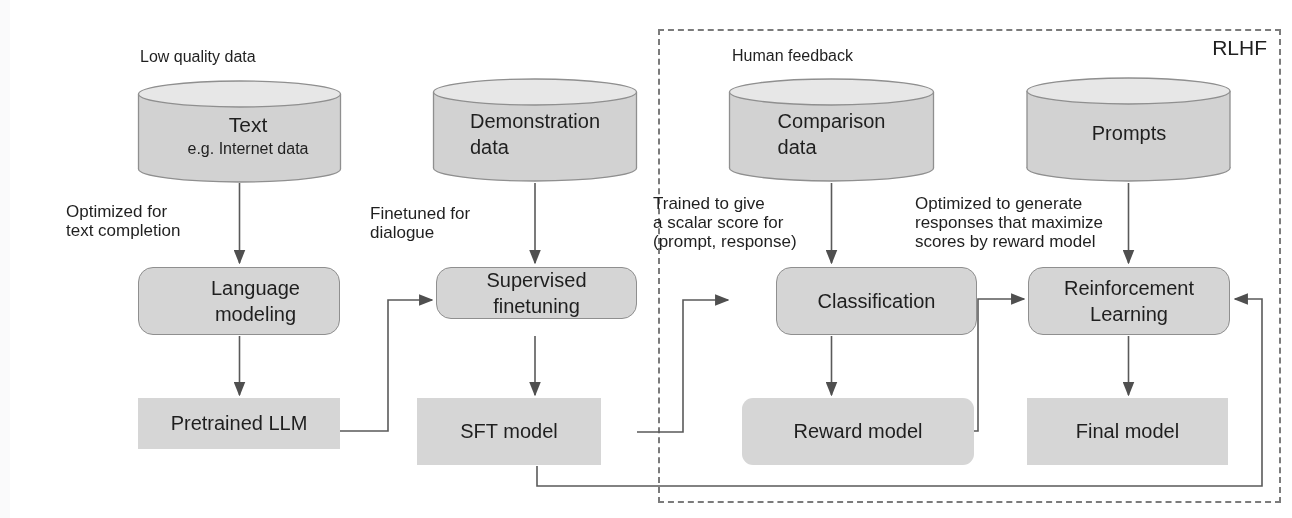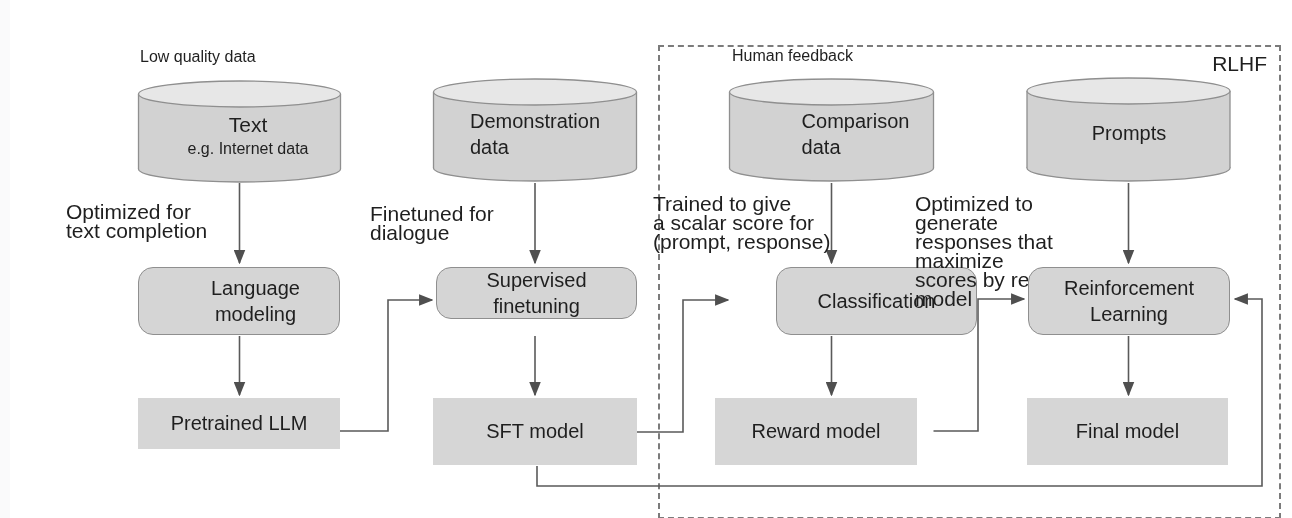--- a/index.html
+++ b/index.html
@@ -8,27 +8,27 @@
     font-family:"Liberation Sans","DejaVu Sans",sans-serif;color:var(--ink,#1f1f1f);
   }
   .left-gutter{position:absolute;left:0;top:0;width:10px;height:518px;background:#fafafb;z-index:0;}
   .wires{position:absolute;left:0;top:0;z-index:2;}
   .connector{stroke:var(--line,#5a5a5a);stroke-width:1.6;fill:none;}
   .cyl-top{fill:var(--cyl-top,#e7e7e7);stroke:var(--shape-border,#8f8f8f);stroke-width:1.3;}
   .cyl-bottom{fill:var(--cyl-body,#d2d2d2);stroke:var(--shape-border,#8f8f8f);stroke-width:1.3;}
   .cyl-rect{fill:var(--cyl-body,#d2d2d2);stroke:none;}
   .cyl-side{stroke:var(--shape-border,#8f8f8f);stroke-width:1.3;fill:none;}
   .rlhf-box{
-    position:absolute;left:658px;top:45px;width:623px;height:474px;z-index:1;
+    position:absolute;left:658px;top:29px;width:623px;height:474px;z-index:1;
     border:2px dashed var(--dash,#7b7b7b);box-sizing:border-box;background:transparent;
   }
   .rlhf-label{position:absolute;top:5px;right:12px;font-size:21px;color:var(--ink,#1f1f1f);}
   .txt{position:absolute;z-index:3;text-align:left;white-space:pre-line;}
   .top-label{font-size:16px;line-height:20px;}
-  .annotation{font-size:21px;line-height:19px;}
+  .annotation{font-size:17px;line-height:19px;}
   .cyl-text{display:flex;flex-direction:column;align-items:center;justify-content:center;}
   .cyl-title{font-size:20px;line-height:26px;white-space:pre-line;}
   .cyl-title.big{font-size:21px;}
   .cyl-sub{font-size:16px;line-height:21px;}
   .process-box{
     position:absolute;z-index:3;box-sizing:border-box;
     background:var(--box-fill,#d5d5d5);border:1.6px solid var(--shape-border,#8f8f8f);
     border-radius:15px;display:flex;align-items:center;justify-content:center;
     font-size:20px;line-height:26px;text-align:center;white-space:pre-line;
   }
@@ -110,32 +110,32 @@
   <div class="output-box" style="left:138px;top:398px;width:202px;height:51px;">Pretrained LLM</div>
 
   <div class="txt cyl-text" style="left:433px;top:94px;width:204px;height:80px;">
     <div class="cyl-title">Demonstration
 data</div>
   </div>
   <div class="txt annotation" style="left:370px;top:204px;width:200px;">Finetuned for
 dialogue</div>
   <div class="process-box" style="left:436px;top:267px;width:201px;height:52px;">Supervised
 finetuning</div>
-  <div class="output-box" style="left:433px;top:398px;width:204px;height:67px;text-align:right;">SFT model</div>
+  <div class="output-box" style="left:417px;top:398px;width:184px;height:67px;text-align:right;">SFT model</div>
 
   <div class="txt top-label" style="left:732px;top:46px;width:200px;">Human feedback</div>
-  <div class="txt cyl-text" style="left:729px;top:94px;width:205px;height:80px;margin-left:24px;">
+  <div class="txt cyl-text" style="left:729px;top:94px;width:205px;height:80px;">
     <div class="cyl-title">Comparison
 data</div>
   </div>
   <div class="txt annotation" style="left:653px;top:194px;width:200px;">Trained to give
 a scalar score for
 (prompt, response)</div>
   <div class="process-box" style="left:732px;top:267px;width:201px;height:68px;margin-left:44px;">Classification</div>
-  <div class="output-box" style="left:715px;top:398px;width:202px;height:67px;">Reward model</div>
+  <div class="output-box" style="left:742px;top:398px;width:232px;height:67px;border-radius:11px;">Reward model</div>
 
   <div class="txt cyl-text" style="left:1027px;top:93px;width:204px;height:80px;">
     <div class="cyl-title">Prompts</div>
   </div>
   <div class="txt annotation" style="left:915px;top:194px;width:205px;">Optimized to generate
 responses that maximize
 scores by reward model</div>
   <div class="process-box" style="left:1028px;top:267px;width:202px;height:68px;">Reinforcement
 Learning</div>
   <div class="output-box" style="left:1027px;top:398px;width:201px;height:67px;">Final model</div>

